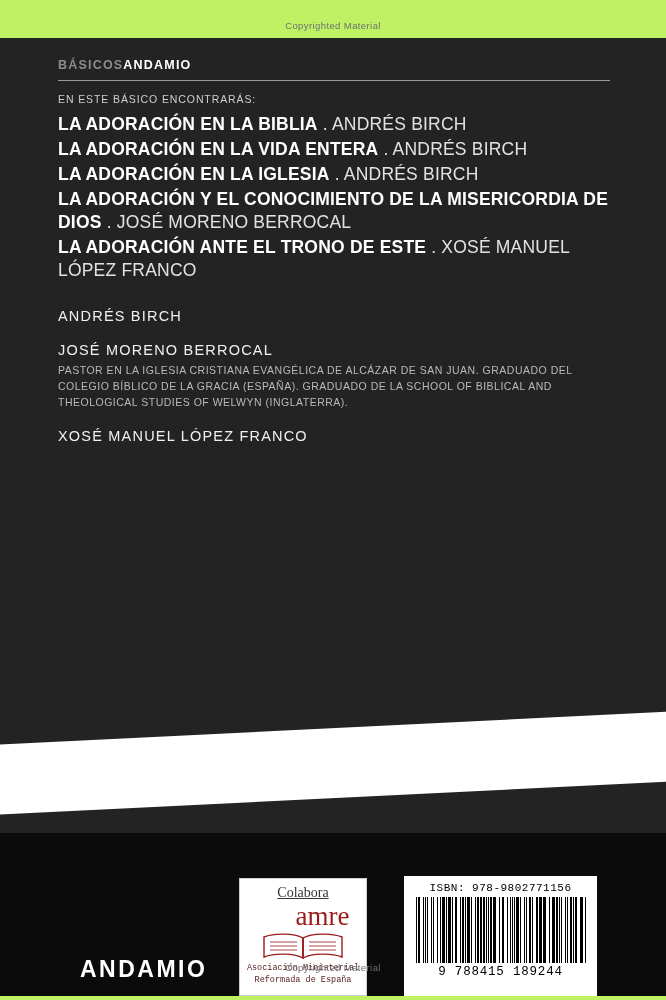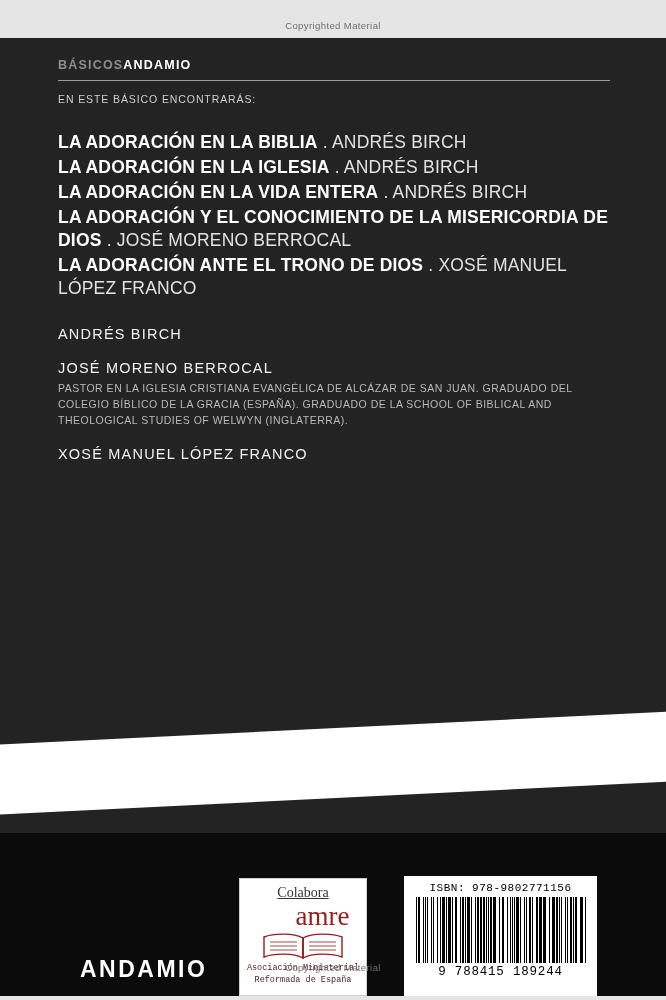--- a/index.html
+++ b/index.html
@@ -11,21 +11,21 @@
     width: 666px;
     height: 1000px;
     position: relative;
     font-family: "Liberation Sans", sans-serif;
     overflow: hidden;
   }
 
   .page {
     position: absolute;
     inset: 0;
-    background: #e5e5e5;
+    background: #bef264;
   }
 
   
   .copyright-top {
     position: absolute;
     top: 20px;
     left: 0;
     width: 666px;
     text-align: center;
     font-size: 9.5px;
@@ -108,21 +108,21 @@
   .eyebrow {
     margin-top: 12px;
     font-size: 10.5px;
     letter-spacing: 0.9px;
     color: #cfcfcf;
     text-transform: uppercase;
   }
 
   
   .titles {
-    margin-top: 26px;
+    margin-top: 8px;
   }
   .title-row {
     font-size: 17.5px;
     line-height: 23px;
     letter-spacing: 0.2px;
     color: #ffffff;
     margin-bottom: 2px;
   }
   .title-row .t {
     font-weight: 700;
@@ -267,36 +267,36 @@
 
       <div class="eyebrow">EN ESTE BÁSICO ENCONTRARÁS:</div>
 
       <div class="titles">
         <div class="title-row">
           <span class="t">LA ADORACIÓN EN LA BIBLIA</span>
           <span class="sep">.</span>
           <span class="a">ANDRÉS BIRCH</span>
         </div>
         <div class="title-row">
-          <span class="t">LA ADORACIÓN EN LA IGLESIA</span>
+          <span class="t">LA ADORACIÓN EN LA VIDA ENTERA</span>
           <span class="sep">.</span>
           <span class="a">ANDRÉS BIRCH</span>
         </div>
         <div class="title-row">
-          <span class="t">LA ADORACIÓN EN LA VIDA ENTERA</span>
+          <span class="t">LA ADORACIÓN EN LA IGLESIA</span>
           <span class="sep">.</span>
           <span class="a">ANDRÉS BIRCH</span>
         </div>
         <div class="title-row">
           <span class="t">LA ADORACIÓN Y EL CONOCIMIENTO DE LA MISERICORDIA DE DIOS</span>
           <span class="sep">.</span>
           <span class="a">JOSÉ MORENO BERROCAL</span>
         </div>
         <div class="title-row">
-          <span class="t">LA ADORACIÓN ANTE EL TRONO DE DIOS</span>
+          <span class="t">LA ADORACIÓN ANTE EL TRONO DE ESTE</span>
           <span class="sep">.</span>
           <span class="a">XOSÉ MANUEL LÓPEZ FRANCO</span>
         </div>
       </div>
 
       <div class="bios">
         <div class="bio">
           <div class="bio-name">ANDRÉS BIRCH</div>
         </div>
         <div class="bio">

